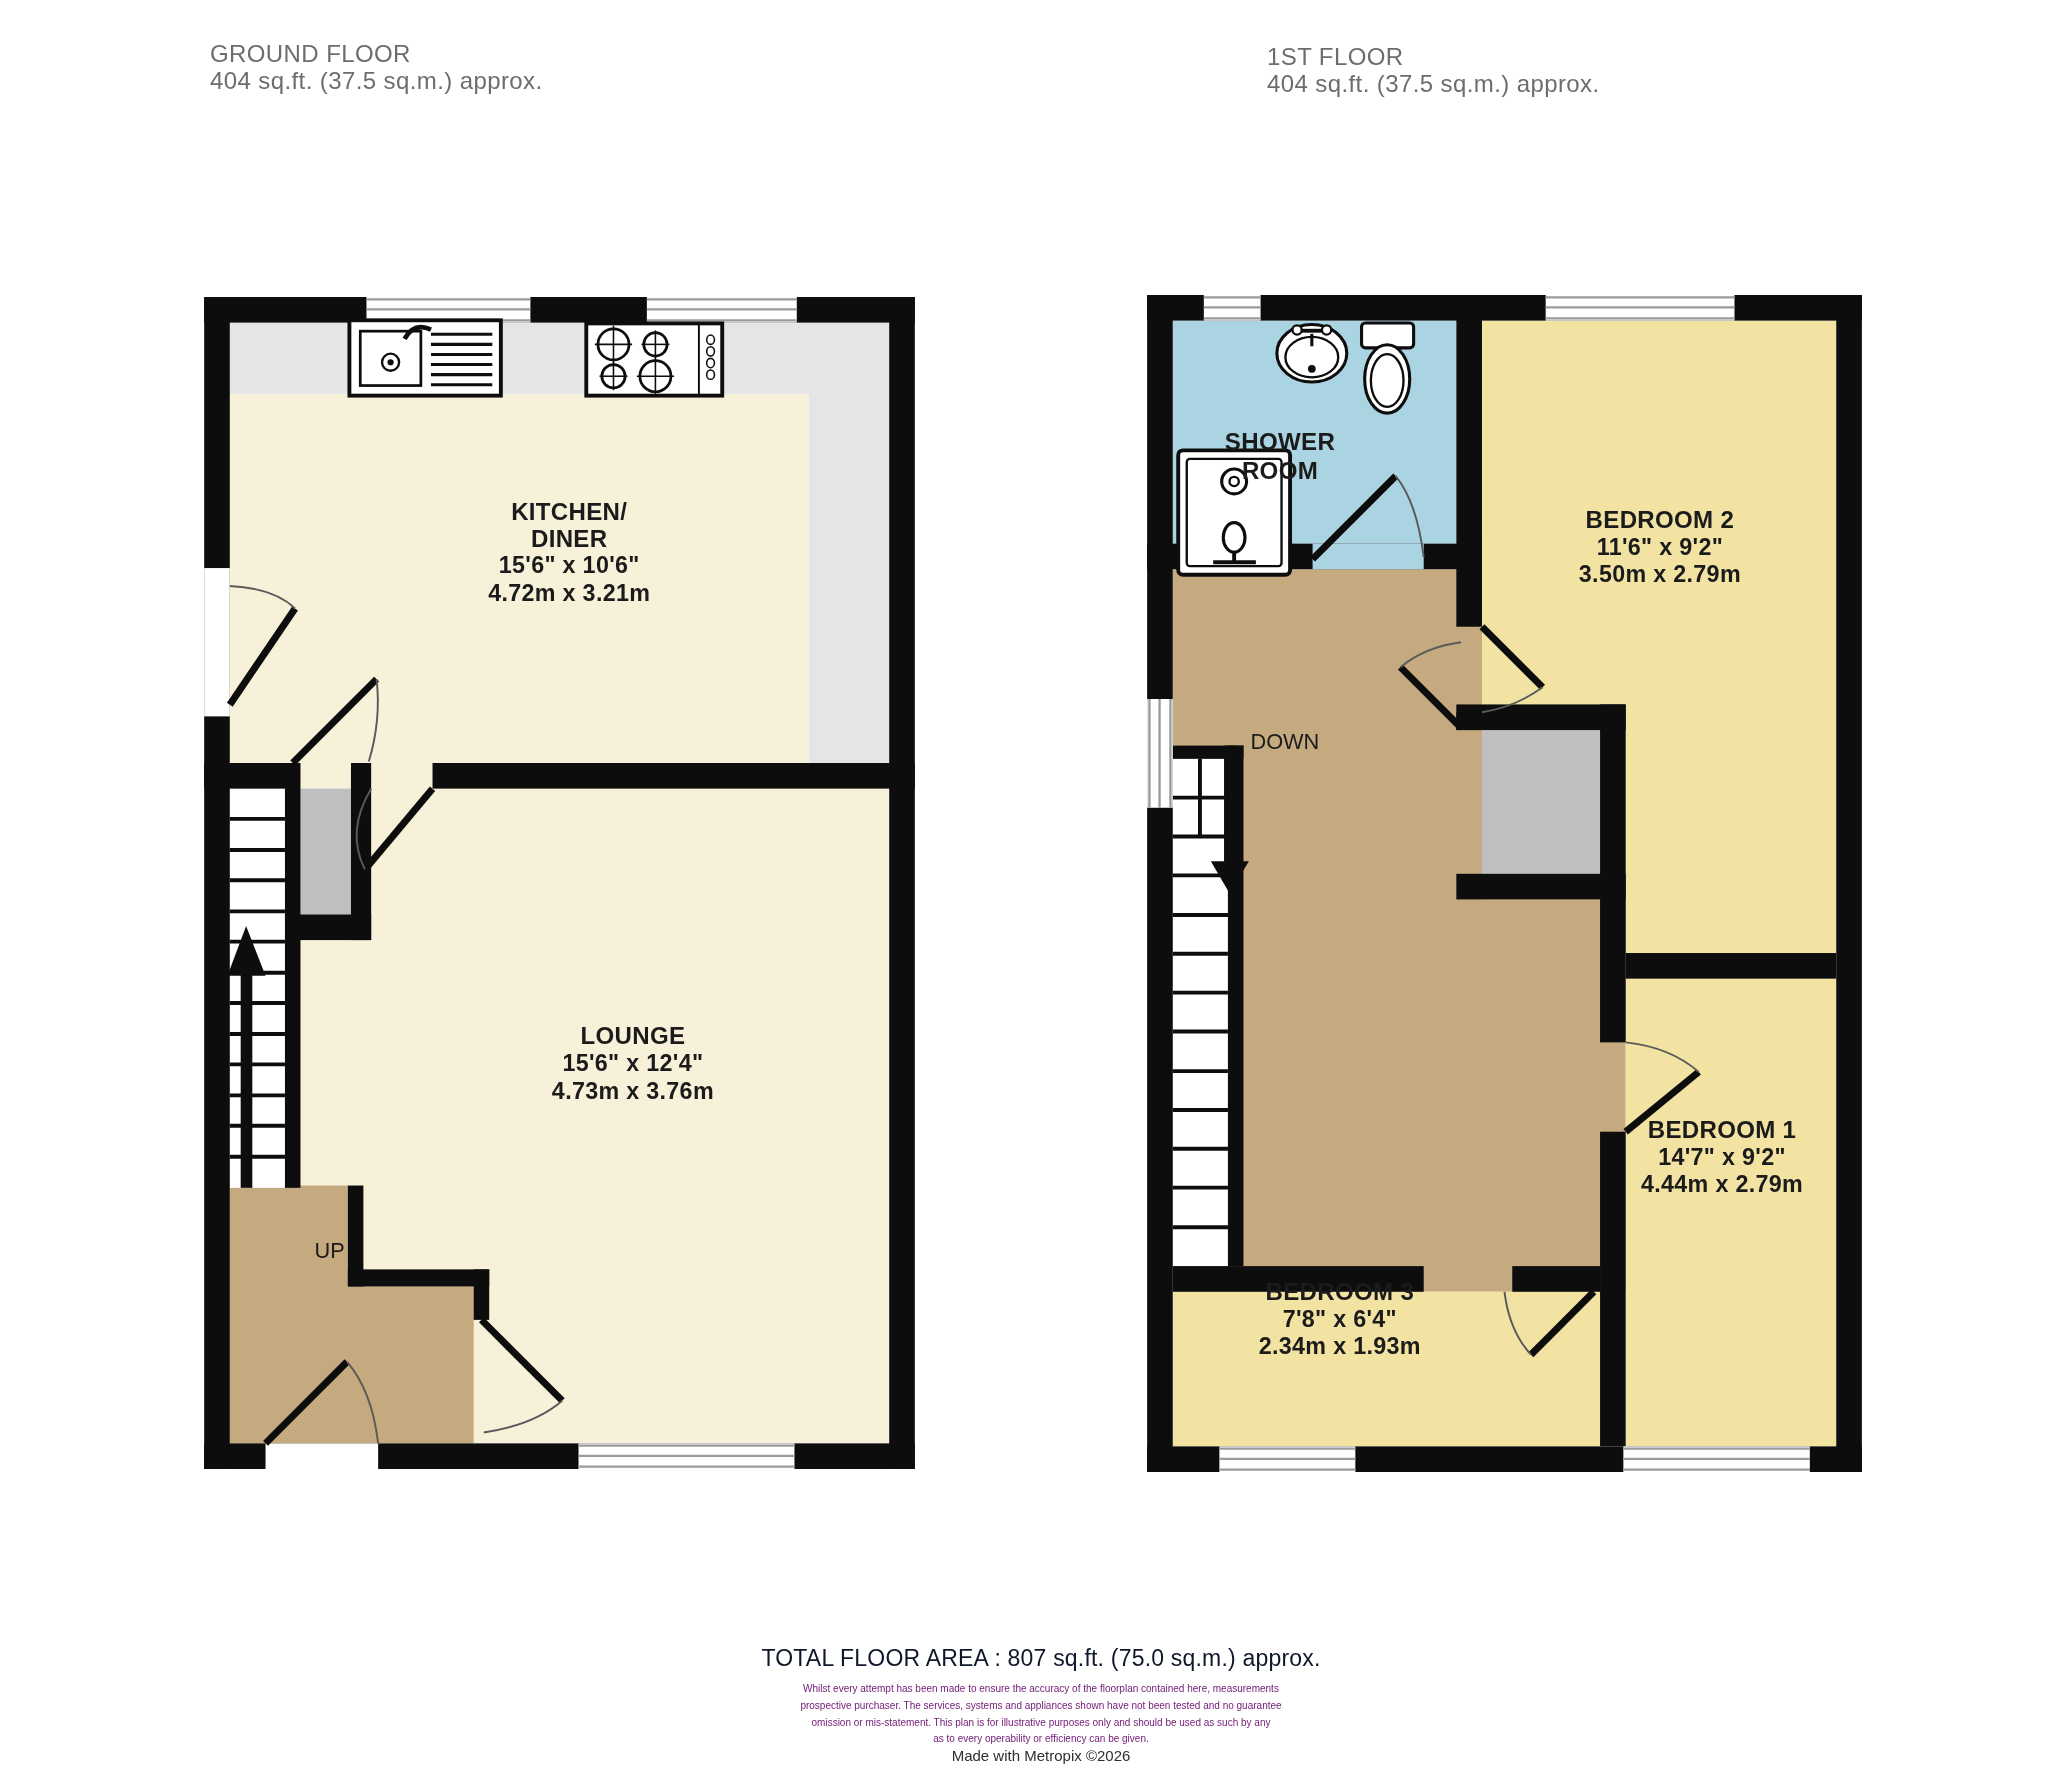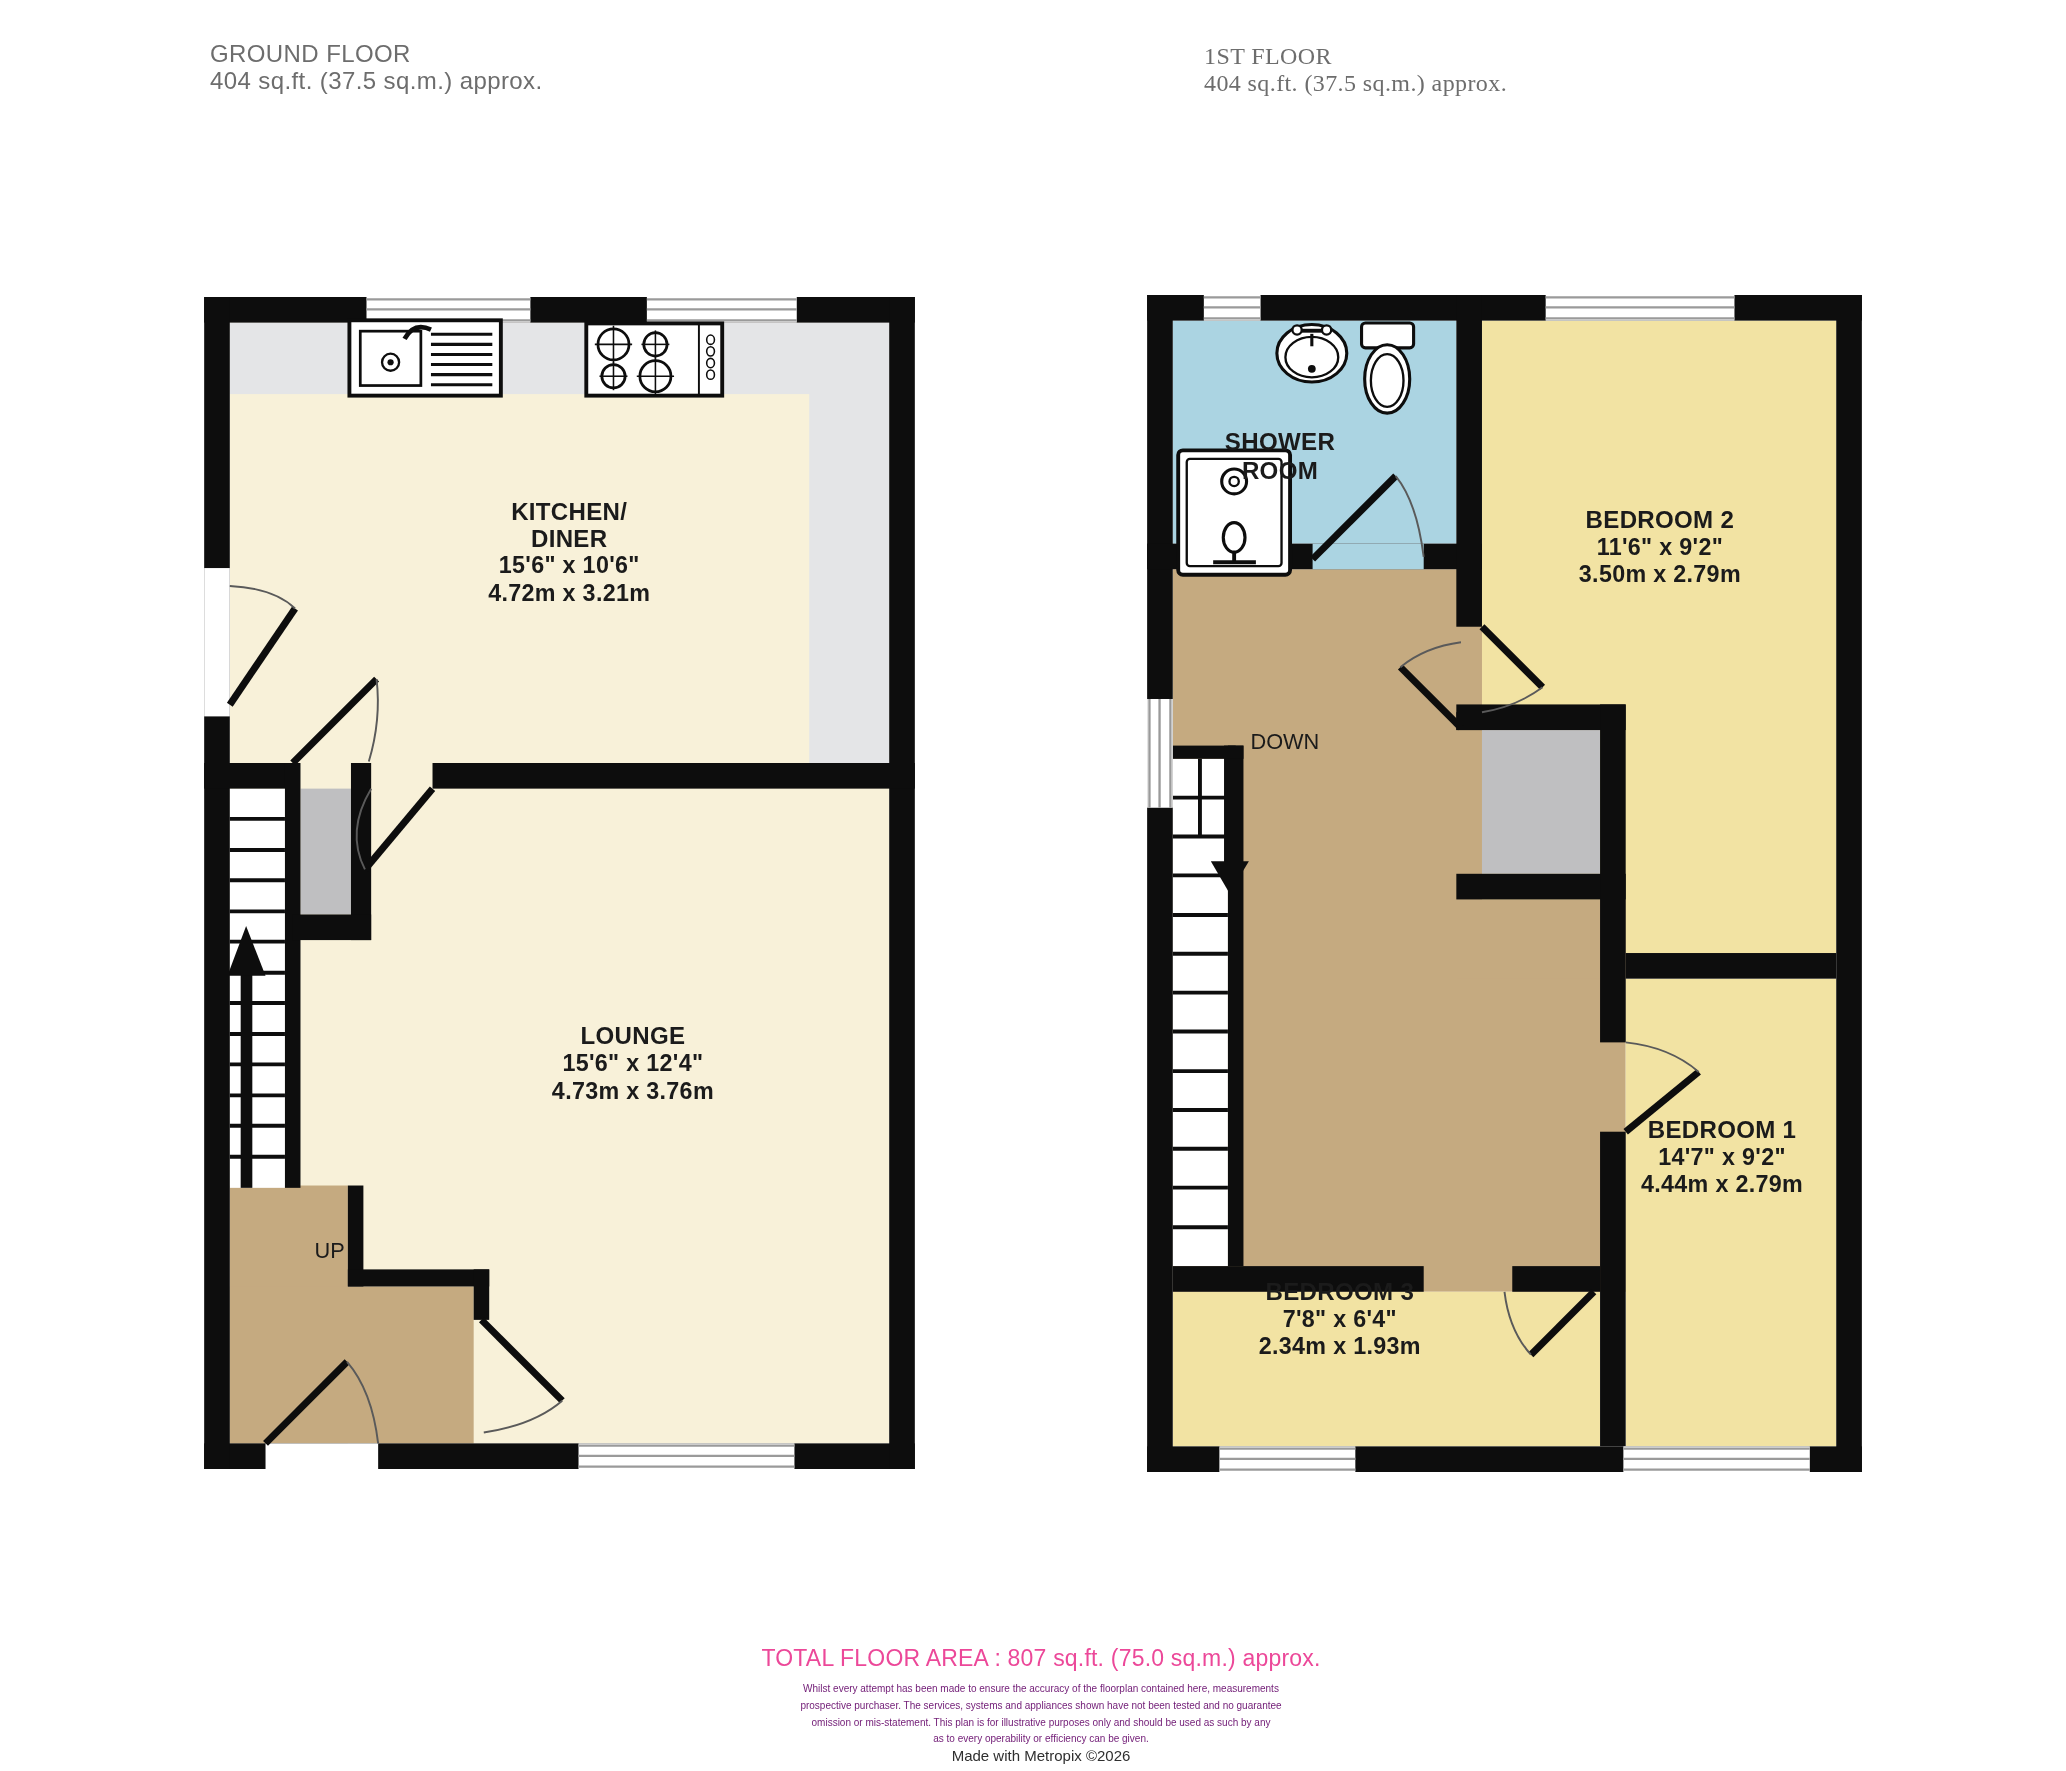--- a/index.html
+++ b/index.html
@@ -8,21 +8,21 @@
     font-family:"Liberation Sans", sans-serif;overflow:hidden;
   }
   .floor-title{
     position:absolute;color:#6d6d6d;
     font-size:24px;line-height:27px;letter-spacing:0.4px;
   }
   .plan{position:absolute;}
   .footer{
     position:absolute;left:536px;top:1645px;width:1010px;text-align:center;
   }
-  .footer .total{color:#ec4899;font-size:23px;margin-bottom:9.3px;letter-spacing:0.2px;}
+  .footer .total{color:#0f172a;font-size:23px;margin-bottom:9.3px;letter-spacing:0.2px;}
   .footer .disc{color:#701a75;font-size:10px;line-height:16.7px;}
   .footer .credit{color:#2f2f2f;font-size:15px;line-height:16.7px;}
 
   
   .wall{fill:#0d0d0d;}
   .floor-cream{fill:#f8f1d9;}
   .floor-yellow{fill:#f2e3a3;}
   .floor-tan{fill:#c5aa80;}
   .floor-blue{fill:#abd4e2;}
   .floor-counter{fill:#e4e5e7;}
@@ -39,21 +39,21 @@
   .stair-label{font-family:"Liberation Sans",sans-serif;font-size:28px;fill:#1b1b1b;}
   .arrow{fill:#0d0d0d;}
 </style>
 </head>
 <body>
 
 <div class="floor-title" style="left:210px;top:40px;width:621px;">
   <div>GROUND FLOOR</div>
   <div>404 sq.ft. (37.5 sq.m.) approx.</div>
 </div>
-<div class="floor-title" style="left:1204px;top:43px;width:621px;font-family:Liberation Serif, serif;">
+<div class="floor-title" style="left:1267px;top:43px;width:621px;">
   <div>1ST FLOOR</div>
   <div>404 sq.ft. (37.5 sq.m.) approx.</div>
 </div>
 
 <svg class="plan" style="left:204px;top:297px;" width="711" height="1172" viewBox="0 0 915 1509">
 
   <g>
     <rect class="floor-cream" x="33" y="33" width="849" height="1443"></rect>
     <rect class="floor-counter" x="33" y="33" width="849" height="92"></rect>
     <rect class="floor-counter" x="779" y="33" width="103" height="567"></rect>

